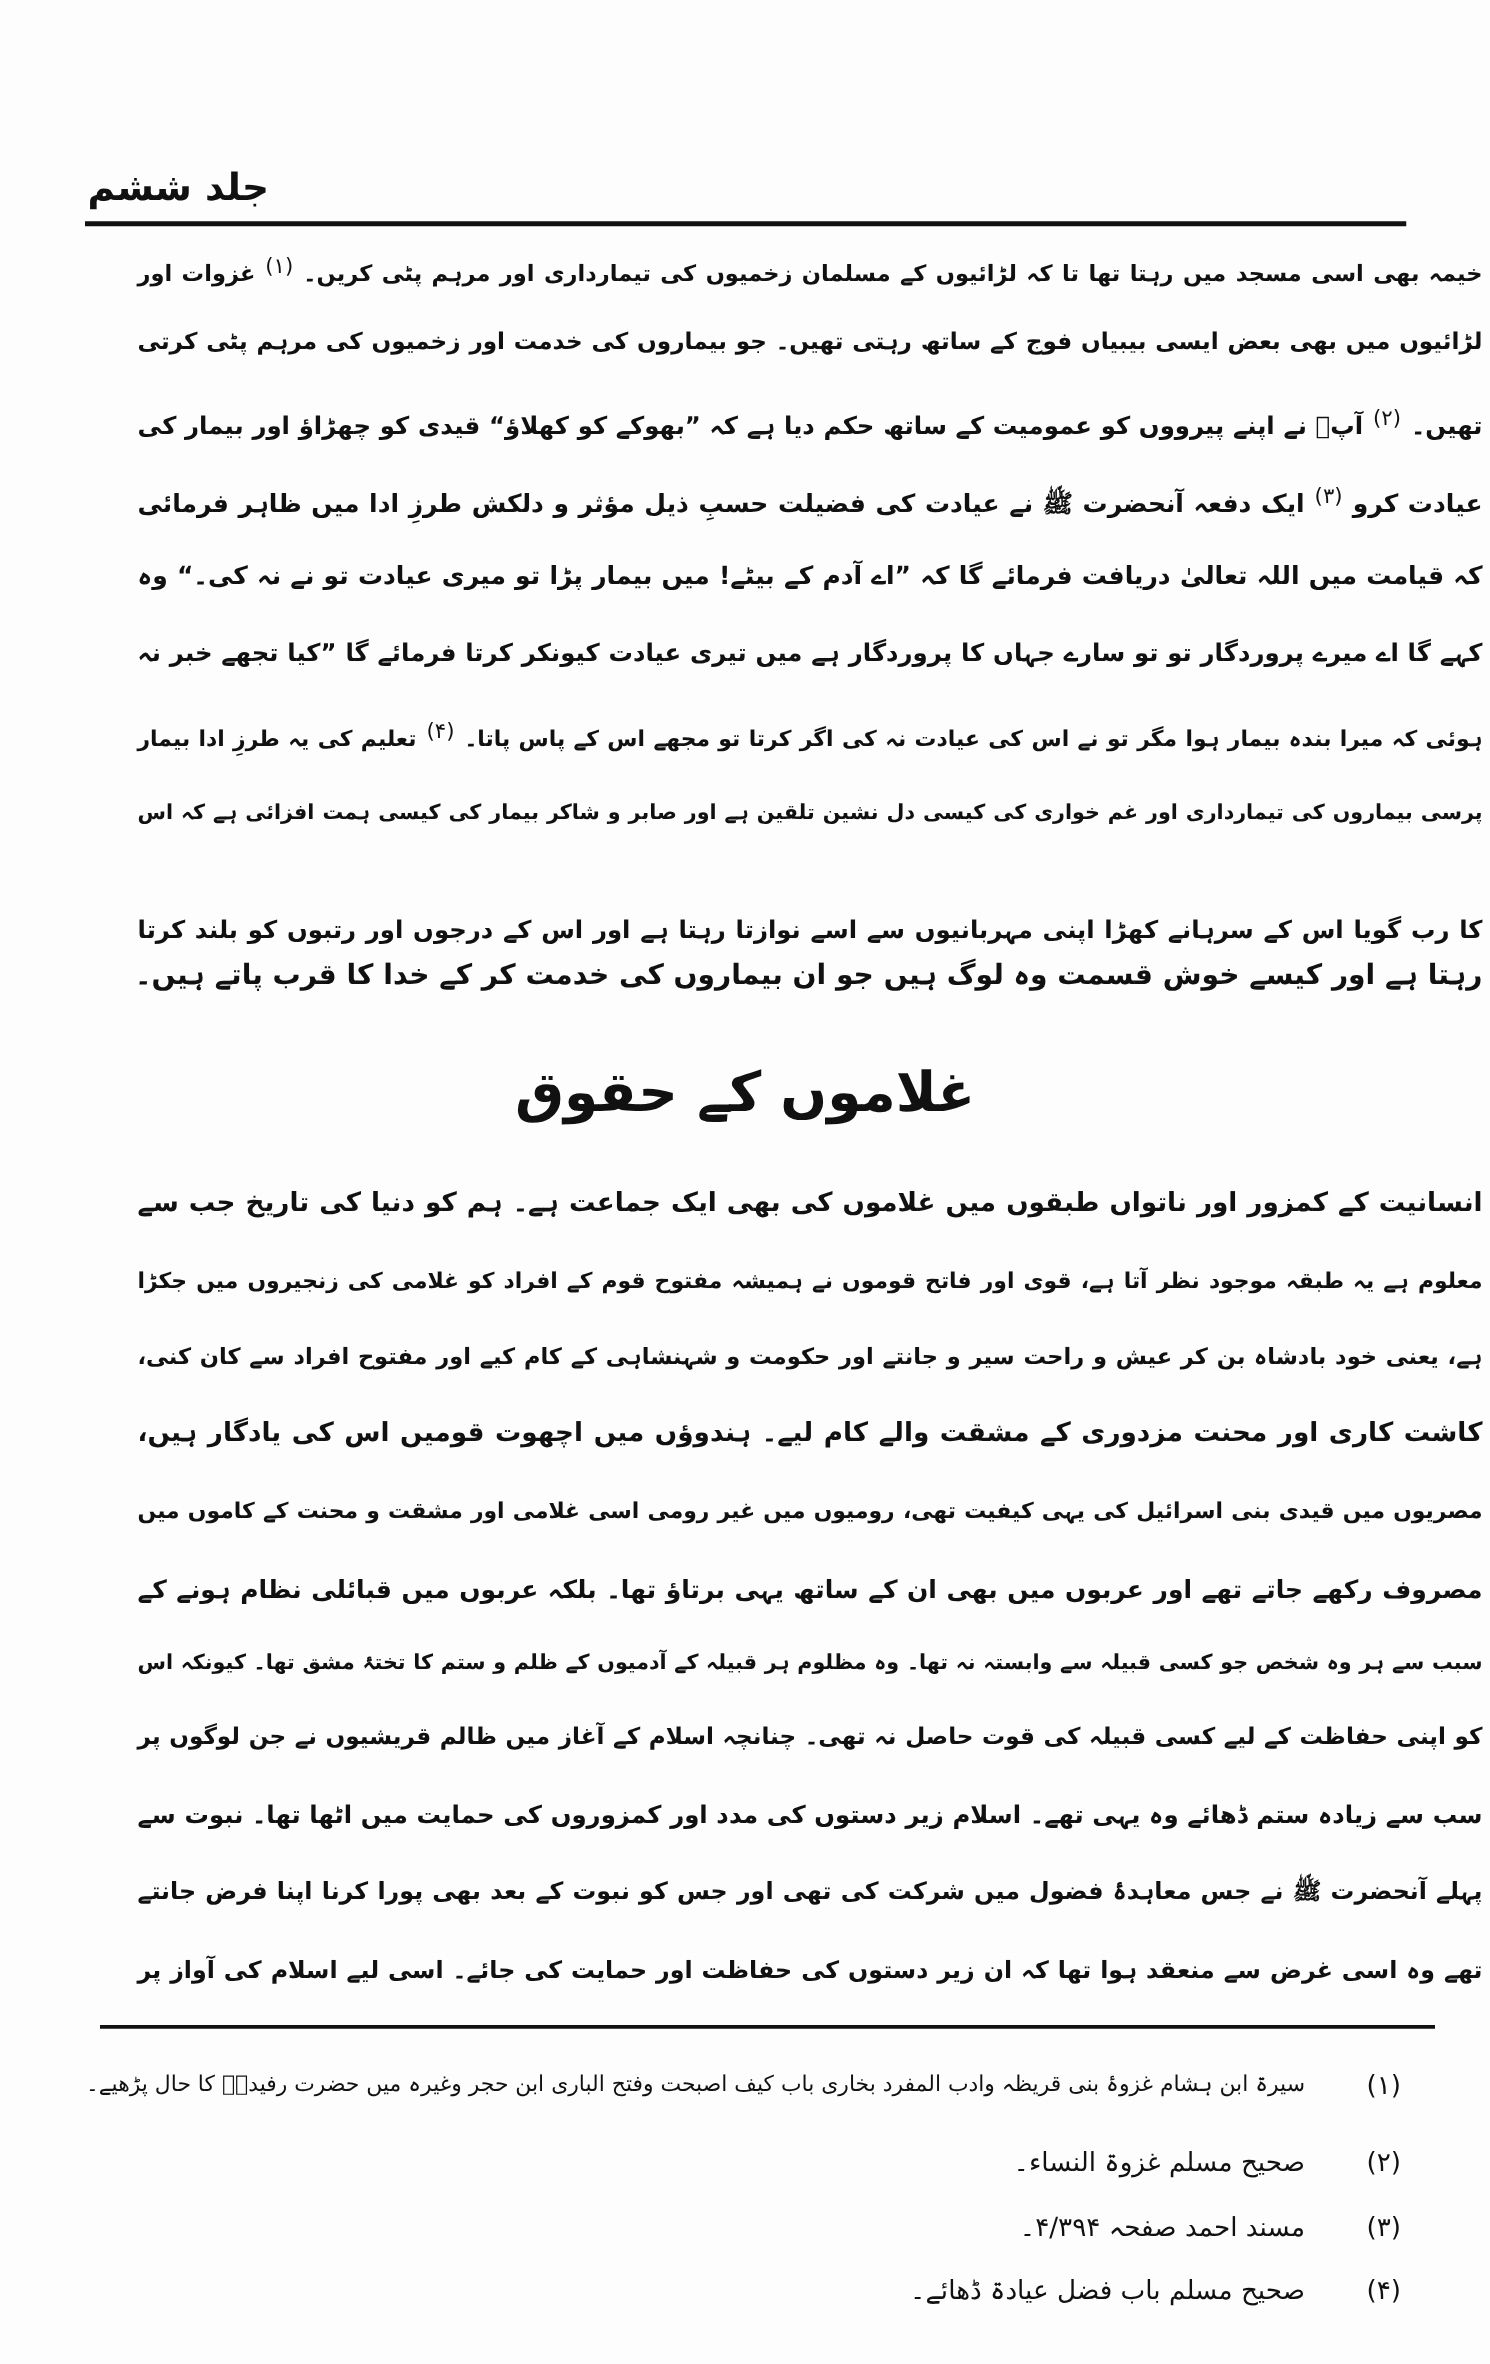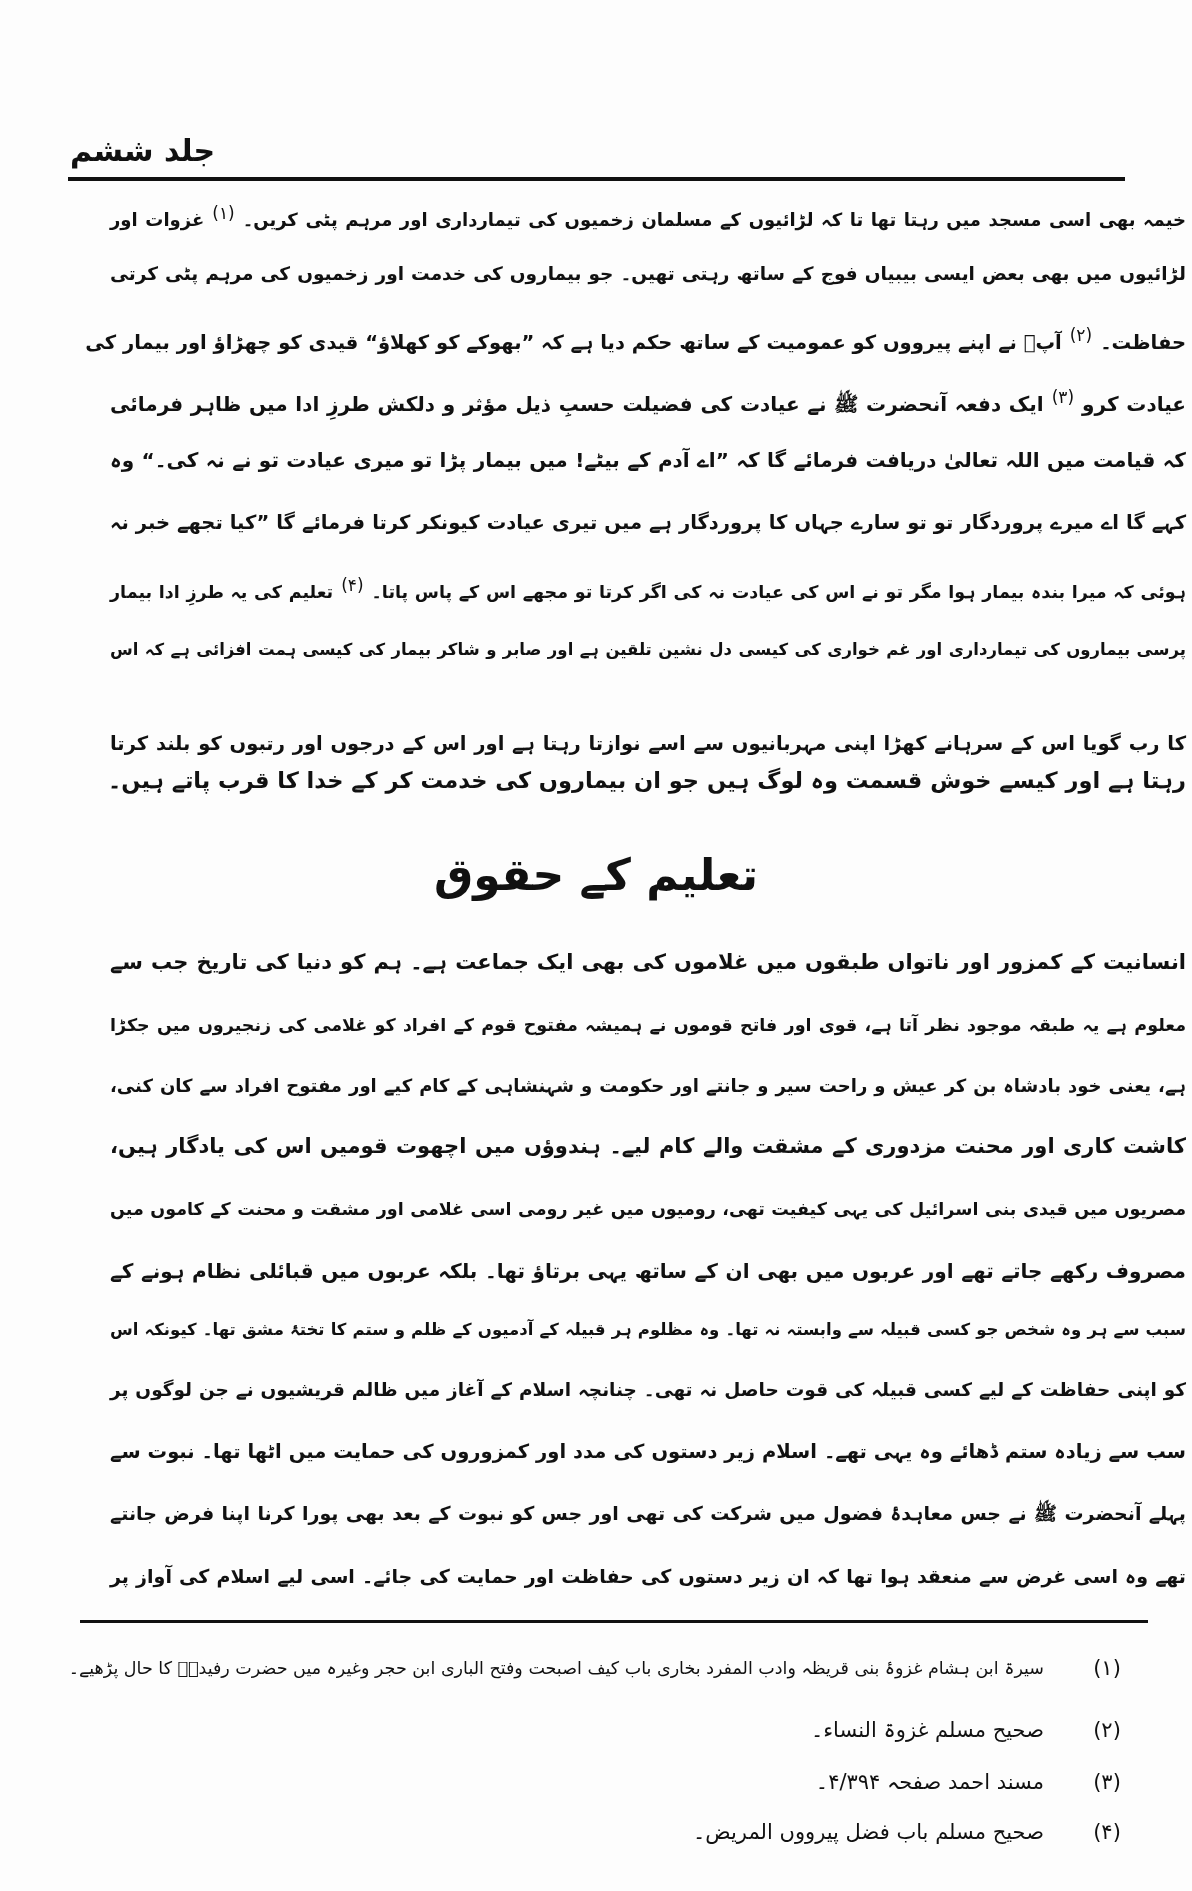--- a/index.html
+++ b/index.html
@@ -32,31 +32,31 @@
 <body>
 
 <div class="page">
 
   <div class="hdr hdr-vol urdu">جلد ششم</div>
   <div class="rule rule-top"></div>
 
   <div>
     <div class="line urdu" style="top: 185px; font-size: 18px;"><span>خیمہ بھی اسی مسجد میں رہتا تھا تا کہ لڑائیوں کے مسلمان زخمیوں کی تیمارداری اور مرہم پٹی کریں۔</span><span class="fnref">(۱)</span><span>غزوات اور</span></div>
     <div class="line urdu" style="top: 246px; font-size: 18.5px;"><span>لڑائیوں میں بھی بعض ایسی بیبیاں فوج کے ساتھ رہتی تھیں۔ جو بیماروں کی خدمت اور زخمیوں کی مرہم پٹی کرتی</span></div>
-    <div class="line urdu" style="top: 307px; font-size: 19.5px;"><span>حفاظت۔</span><span class="fnref">(۲)</span><span>آپؐ نے اپنے پیرووں کو عمومیت کے ساتھ حکم دیا ہے کہ ”بھوکے کو کھلاؤ“ قیدی کو چھڑاؤ اور بیمار کی</span></div>
+    <div class="line urdu" style="top: 307px; font-size: 19.5px;"><span>تھیں۔</span><span class="fnref">(۲)</span><span>آپؐ نے اپنے پیرووں کو عمومیت کے ساتھ حکم دیا ہے کہ ”بھوکے کو کھلاؤ“ قیدی کو چھڑاؤ اور بیمار کی</span></div>
     <div class="line urdu" style="top: 369px; font-size: 20px;"><span>عیادت کرو</span><span class="fnref">(۳)</span><span>ایک دفعہ آنحضرت ﷺ نے عیادت کی فضیلت حسبِ ذیل مؤثر و دلکش طرزِ ادا میں ظاہر فرمائی</span></div>
     <div class="line urdu" style="top: 432px; font-size: 20px;"><span>کہ قیامت میں اللہ تعالیٰ دریافت فرمائے گا کہ ”اے آدم کے بیٹے! میں بیمار پڑا تو میری عیادت تو نے نہ کی۔“ وہ</span></div>
     <div class="line urdu" style="top: 495px; font-size: 19.5px;"><span>کہے گا اے میرے پروردگار تو تو سارے جہاں کا پروردگار ہے میں تیری عیادت کیونکر کرتا فرمائے گا ”کیا تجھے خبر نہ</span></div>
     <div class="line urdu" style="top: 557px; font-size: 17.5px;"><span>ہوئی کہ میرا بندہ بیمار ہوا مگر تو نے اس کی عیادت نہ کی اگر کرتا تو مجھے اس کے پاس پاتا۔</span><span class="fnref">(۴)</span><span>تعلیم کی یہ طرزِ ادا بیمار</span></div>
     <div class="line urdu" style="top: 622px; font-size: 16.5px;"><span>پرسی بیماروں کی تیمارداری اور غم خواری کی کیسی دل نشین تلقین ہے اور صابر و شاکر بیمار کی کیسی ہمت افزائی ہے کہ اس</span></div>
     <div class="line urdu" style="top: 716px; font-size: 19.5px;"><span>کا رب گویا اس کے سرہانے کھڑا اپنی مہربانیوں سے اسے نوازتا رہتا ہے اور اس کے درجوں اور رتبوں کو بلند کرتا</span></div>
     <div class="line urdu last" style="top: 752px; font-size: 22.5px;"><span>رہتا ہے اور کیسے خوش قسمت وہ لوگ ہیں جو ان بیماروں کی خدمت کر کے خدا کا قرب پاتے ہیں۔</span></div>
   </div>
 
-  <div class="heading urdu">تعلیم کے حقوق</div>
+  <div class="heading urdu">غلاموں کے حقوق</div>
 
   <div>
     <div class="line urdu" style="top: 934px; font-size: 21px;"><span>انسانیت کے کمزور اور ناتواں طبقوں میں غلاموں کی بھی ایک جماعت ہے۔ ہم کو دنیا کی تاریخ جب سے</span></div>
     <div class="line urdu" style="top: 997px; font-size: 17.5px;"><span>معلوم ہے یہ طبقہ موجود نظر آتا ہے، قوی اور فاتح قوموں نے ہمیشہ مفتوح قوم کے افراد کو غلامی کی زنجیروں میں جکڑا</span></div>
     <div class="line urdu" style="top: 1058px; font-size: 18px;"><span>ہے، یعنی خود بادشاہ بن کر عیش و راحت سیر و جانتے اور حکومت و شہنشاہی کے کام کیے اور مفتوح افراد سے کان کنی،</span></div>
     <div class="line urdu" style="top: 1118px; font-size: 21px;"><span>کاشت کاری اور محنت مزدوری کے مشقت والے کام لیے۔ ہندوؤں میں اچھوت قومیں اس کی یادگار ہیں،</span></div>
     <div class="line urdu" style="top: 1181px; font-size: 17.5px;"><span>مصریوں میں قیدی بنی اسرائیل کی یہی کیفیت تھی، رومیوں میں غیر رومی اسی غلامی اور مشقت و محنت کے کاموں میں</span></div>
     <div class="line urdu" style="top: 1243px; font-size: 20px;"><span>مصروف رکھے جاتے تھے اور عربوں میں بھی ان کے ساتھ یہی برتاؤ تھا۔ بلکہ عربوں میں قبائلی نظام ہونے کے</span></div>
     <div class="line urdu" style="top: 1302px; font-size: 16.5px;"><span>سبب سے ہر وہ شخص جو کسی قبیلہ سے وابستہ نہ تھا۔ وہ مظلوم ہر قبیلہ کے آدمیوں کے ظلم و ستم کا تختۂ مشق تھا۔ کیونکہ اس</span></div>
     <div class="line urdu" style="top: 1362px; font-size: 18.5px;"><span>کو اپنی حفاظت کے لیے کسی قبیلہ کی قوت حاصل نہ تھی۔ چنانچہ اسلام کے آغاز میں ظالم قریشیوں نے جن لوگوں پر</span></div>
@@ -75,17 +75,17 @@
     <div class="fn urdu" style="top:1710px">
       <span class="fn-num">(۲)</span>
       <span class="fn-text">صحیح مسلم غزوۃ النساء۔</span>
     </div>
     <div class="fn urdu" style="top:1762px">
       <span class="fn-num">(۳)</span>
       <span class="fn-text">مسند احمد صفحہ ۴/۳۹۴۔</span>
     </div>
     <div class="fn urdu" style="top:1812px">
       <span class="fn-num">(۴)</span>
-      <span class="fn-text">صحیح مسلم باب فضل پیرووں المریض۔</span>
+      <span class="fn-text">صحیح مسلم باب فضل عیادۃ ڈھائے۔</span>
     </div>
   </div>
 
 </div>
 
 </body></html>

